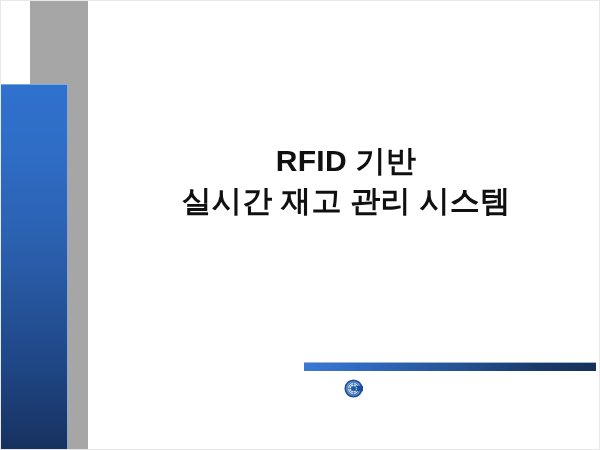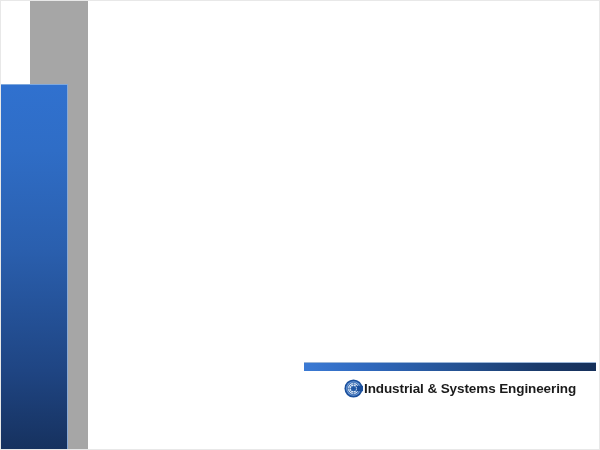--- a/index.html
+++ b/index.html
@@ -93,20 +93,24 @@
   }
 </style>
 </head>
 <body>
 
 <div id="slide">
 
   <div class="gray-bar"></div>
   <div class="blue-bar"></div>
 
+  <div class="title-block">
+    <div class="title-line">RFID 기반</div>
+    <div class="title-line">실시간 재고 관리 시스템</div>
+  </div>
 
   <div class="footer-rule"></div>
 
   <div class="footer-row">
     <span class="seal">
       <svg viewBox="0 0 40 40" width="19" height="19" aria-hidden="true">
         <circle cx="20" cy="20" r="19" fill="#1b4f9c"></circle>
         <circle cx="20" cy="20" r="15.5" fill="#6b9ad6"></circle>
         <circle cx="20" cy="20" r="12.5" fill="#d9e6f5"></circle>
         <circle cx="20" cy="20" r="12.5" fill="none" stroke="#1b4f9c" stroke-width="1.4"></circle>
@@ -114,16 +118,15 @@
         <circle cx="20" cy="20" r="5.5" fill="#2a63ad"></circle>
         <g stroke="#1b4f9c" stroke-width="1">
           <line x1="20" y1="7.5" x2="20" y2="32.5"></line>
           <line x1="7.5" y1="20" x2="32.5" y2="20"></line>
           <line x1="11" y1="11" x2="29" y2="29"></line>
           <line x1="29" y1="11" x2="11" y2="29"></line>
         </g>
         <path d="M40 14 A19 19 0 0 1 40 26 L24 26 A7 7 0 0 0 24 14 Z" fill="#1b4f9c"></path>
       </svg>
     </span>
-    <span class="footer-text">Industrial &amp; Systems Engineering</span>
   </div>
 
 </div>
 
 </body></html>

